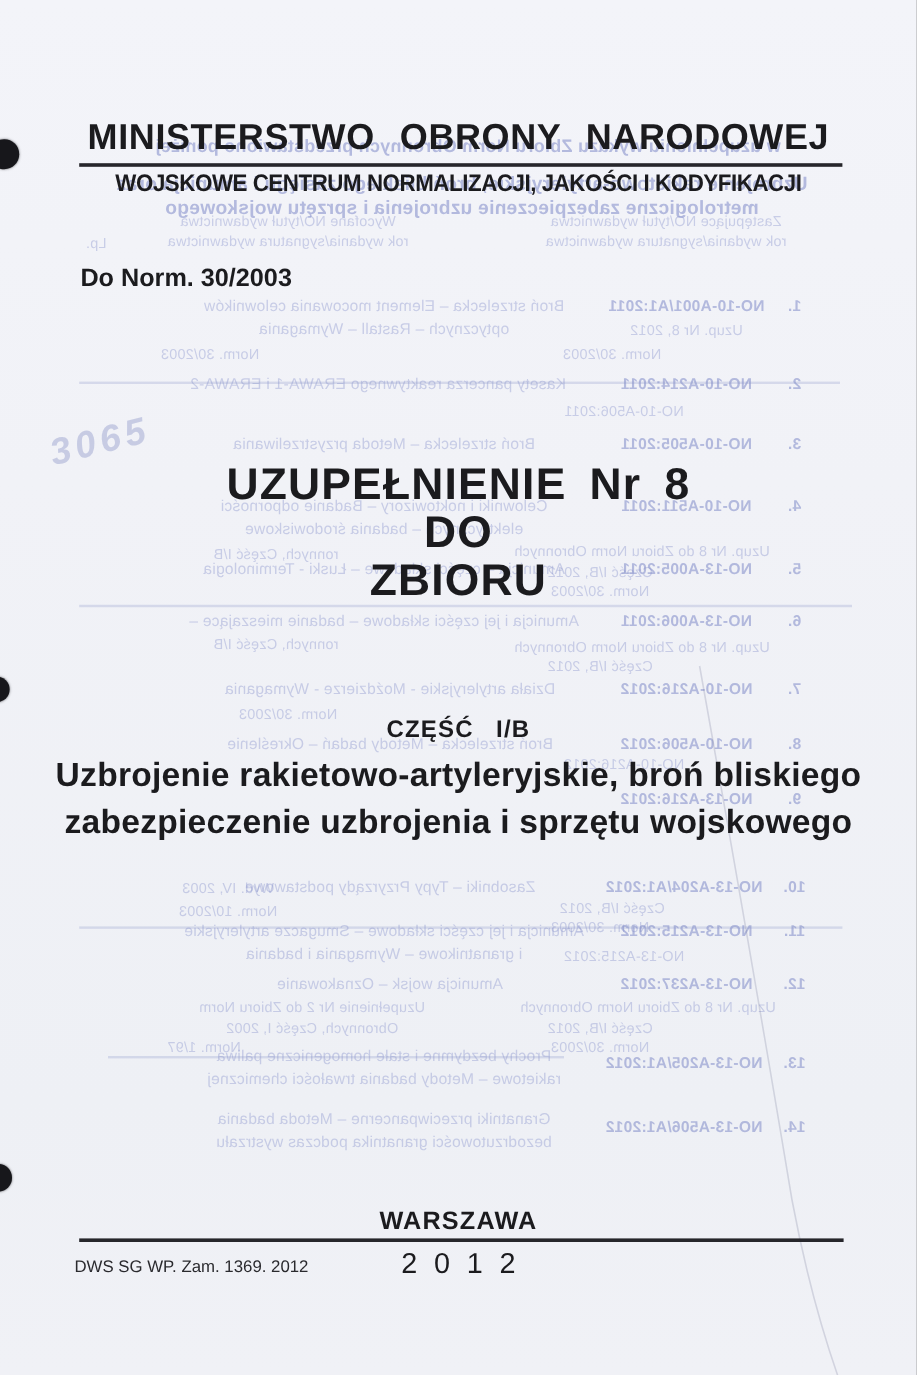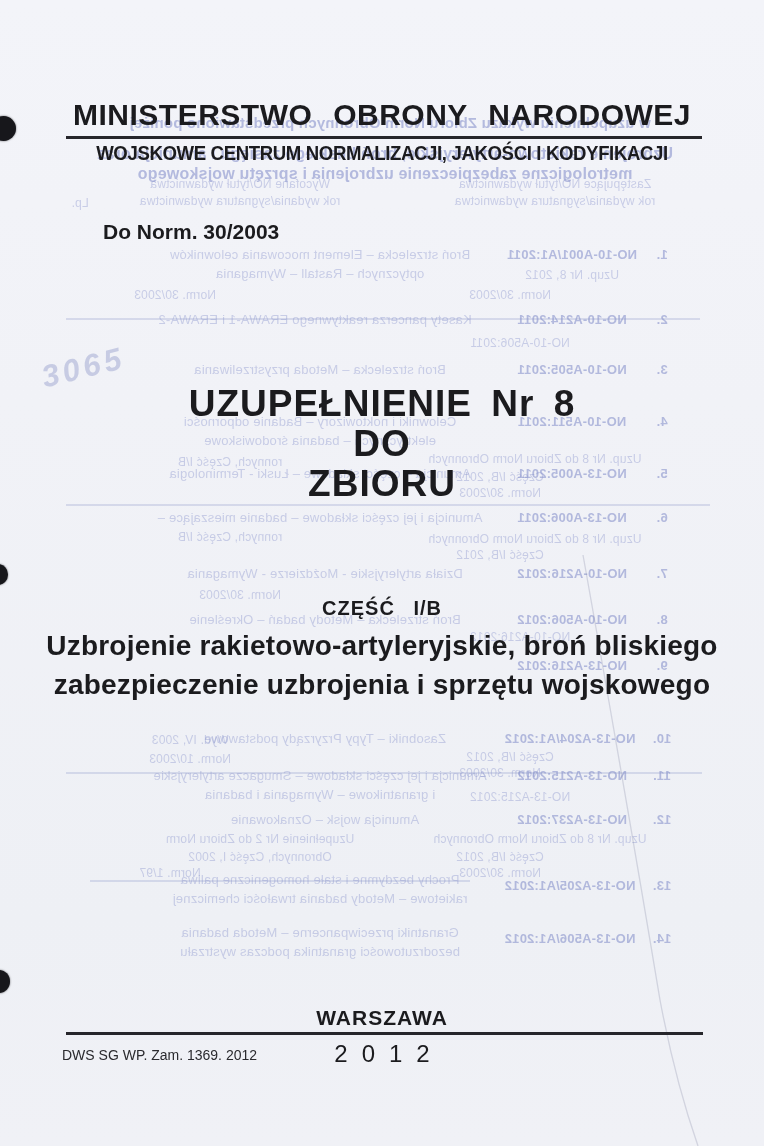--- a/index.html
+++ b/index.html
@@ -13,21 +13,21 @@
     color:#1b1b1e;
   }
   .abs{position:absolute;}
   .center{left:0;right:0;text-align:center;}
 
   
   .ministry{top:98px;font-size:30px;font-weight:bold;letter-spacing:.5px;word-spacing:12px;white-space:nowrap;}
   .rule{background:#26262b;height:3px;}
   .rule-top{top:136px;left:66px;width:636px;}
   .org{top:142px;font-size:20px;font-weight:bold;letter-spacing:-.4px;white-space:nowrap;transform:scaleX(.93);transform-origin:50% 50%;}
-  .docref{top:220px;left:67px;font-size:21px;font-weight:bold;margin-left:36px;}
+  .docref{top:220px;left:67px;font-size:21px;font-weight:bold;}
   .title-block{top:384px;line-height:40px;font-size:37px;font-weight:bold;letter-spacing:1px;word-spacing:8px;}
   .part{top:597px;font-size:20px;font-weight:bold;word-spacing:12px;letter-spacing:1px;}
   .subtitle{top:626px;font-size:28px;font-weight:bold;line-height:39px;letter-spacing:.2px;}
   .city{top:1006px;font-size:21px;font-weight:bold;letter-spacing:1px;}
   .rule-bottom{top:1032px;left:66px;width:637px;}
   .year{top:1040px;font-size:24px;font-weight:normal;letter-spacing:14px;text-indent:14px;}
   .printref{top:1047px;left:62px;font-size:14px;color:#2a2a2e;}
 
   
   .hole{position:absolute;background:#17171b;border-radius:50%;box-shadow:0 0 2px rgba(23,23,27,.7);}

